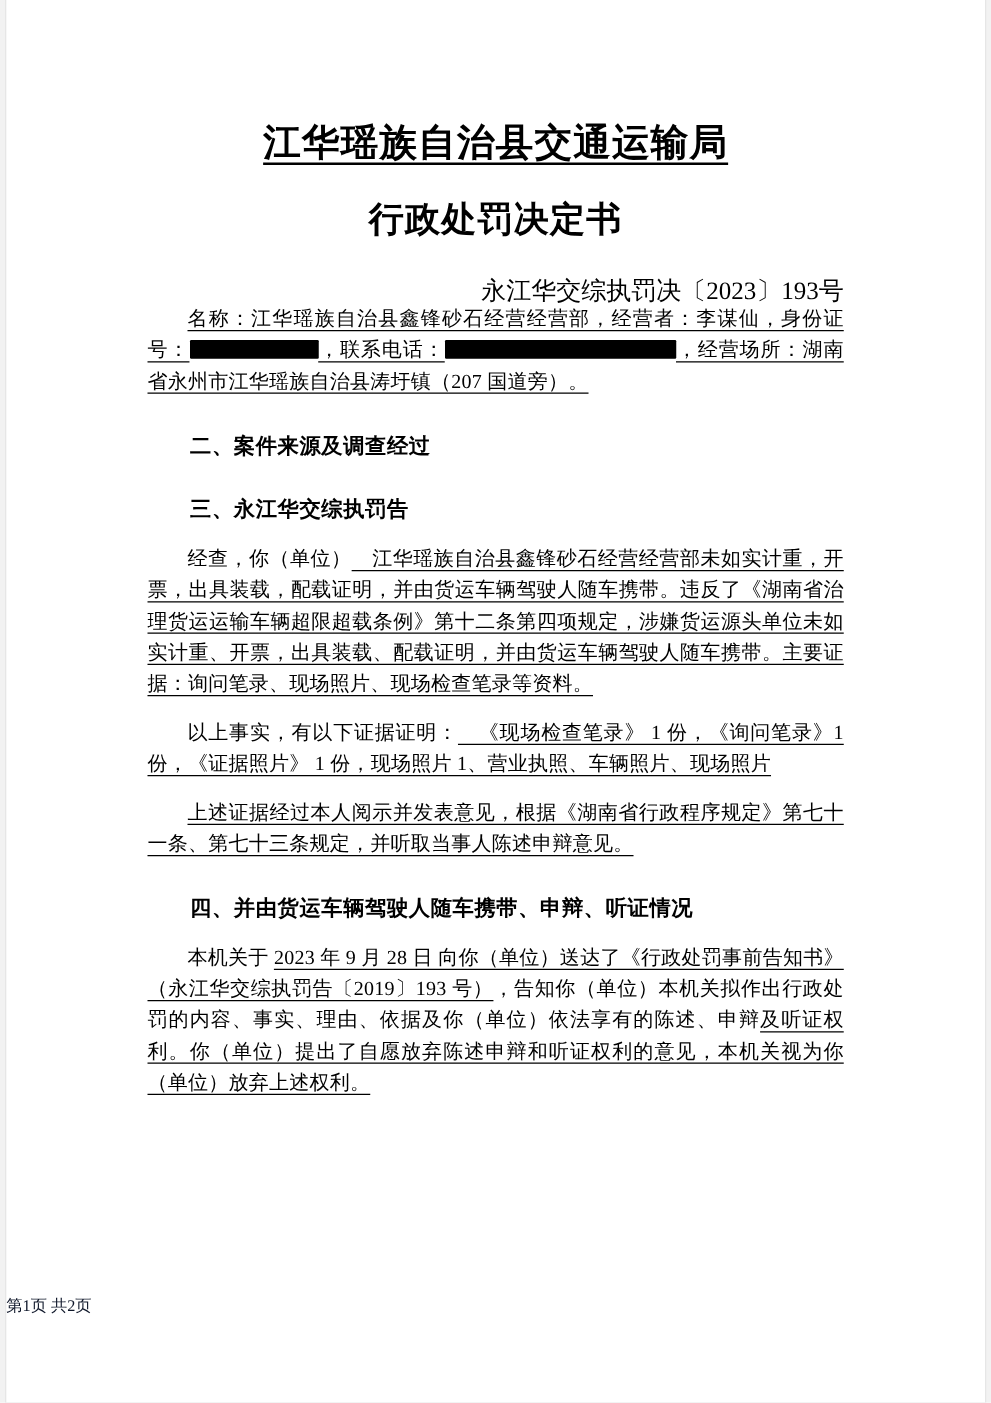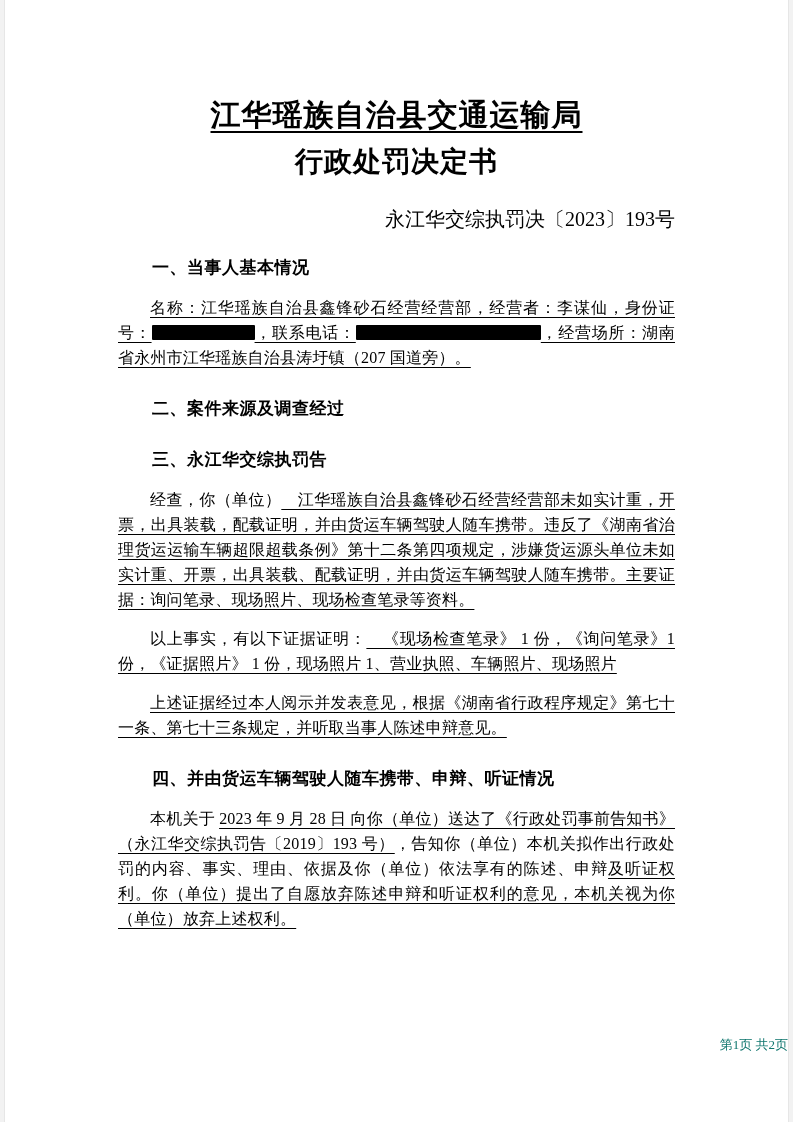--- a/index.html
+++ b/index.html
@@ -25,21 +25,21 @@
     margin: 0;
     letter-spacing: 1px;
   }
   .title.u-title {
     text-decoration: underline;
     text-decoration-thickness: 2px;
     text-underline-offset: 6px;
   }
   .title.second {
     font-size: 28px;
-    margin-top: 9px;
+    margin-top: 23px;
   }
   .docnum {
     text-align: right;
     font-size: 20px;
     line-height: 20px;
     margin-top: 28px;
   }
   .sec-heading {
     font-family: "Liberation Sans", "DejaVu Sans", sans-serif;
     font-size: 17px;
@@ -67,34 +67,33 @@
     height: 15px;
     background: #000;
     vertical-align: -2px;
     border-radius: 1px;
   }
   .footer {
     position: absolute;
     left: 0;
     bottom: 68px;
     width: 100%;
-    text-align: right;
+    text-align: left;
     font-size: 13px;
-    color: #0f766e;
+    color: #0f172a;
   }
 </style>
 </head>
 <body>
 
 <div class="page">
   <h1 class="title u-title">江华瑶族自治县交通运输局</h1>
   <h1 class="title second">行政处罚决定书</h1>
   <div class="docnum">永江华交综执罚决〔2023〕193号</div>
   <div id="sections">
-      <h2 class="sec-heading">一、当事人基本情况</h2>
       <p class="para"><span class="u">名称：江华瑶族自治县鑫锋砂石经营经营部，经营者：李谋仙，身份证号：</span><span class="redact" style="width: 103px;"></span><span class="u">，联系电话：</span><span class="redact" style="width: 185px;"></span><span class="u">，经营场所：湖南省永州市江华瑶族自治县涛圩镇（207 国道旁）。</span></p>
       <h2 class="sec-heading">二、案件来源及调查经过</h2>
       <h2 class="sec-heading">三、永江华交综执罚告</h2>
       <p class="para"><span>经查，你（单位）</span><span class="u">　江华瑶族自治县鑫锋砂石经营经营部未如实计重，开票，出具装载，配载证明，并由货运车辆驾驶人随车携带。违反了《湖南省治理货运运输车辆超限超载条例》第十二条第四项规定，涉嫌货运源头单位未如实计重、开票，出具装载、配载证明，并由货运车辆驾驶人随车携带。主要证据：询问笔录、现场照片、现场检查笔录等资料。</span></p>
       <p class="para"><span>以上事实，有以下证据证明：</span><span class="u">　《现场检查笔录》 1 份，《询问笔录》1 份，《证据照片》 1 份，现场照片 1、营业执照、车辆照片、现场照片</span></p>
       <p class="para"><span class="u">上述证据经过本人阅示并发表意见，根据《湖南省行政程序规定》第七十一条、第七十三条规定，并听取当事人陈述申辩意见。</span></p>
       <h2 class="sec-heading">四、并由货运车辆驾驶人随车携带、申辩、听证情况</h2>
       <p class="para"><span>本机关于 </span><span class="u">2023 年 9 月 28 日 向你（单位）送达了《行政处罚事前告知书》（永江华交综执罚告〔2019〕193 号）</span><span>，告知你（单位）本机关拟作出行政处罚的内容、事实、理由、依据及你（单位）依法享有的陈述、申辩</span><span class="u">及听证权利。你（单位）提出了自愿放弃陈述申辩和听证权利的意见，本机关视为你（单位）放弃上述权利。</span></p>
     </div>
   <div class="footer">第1页 共2页</div>

